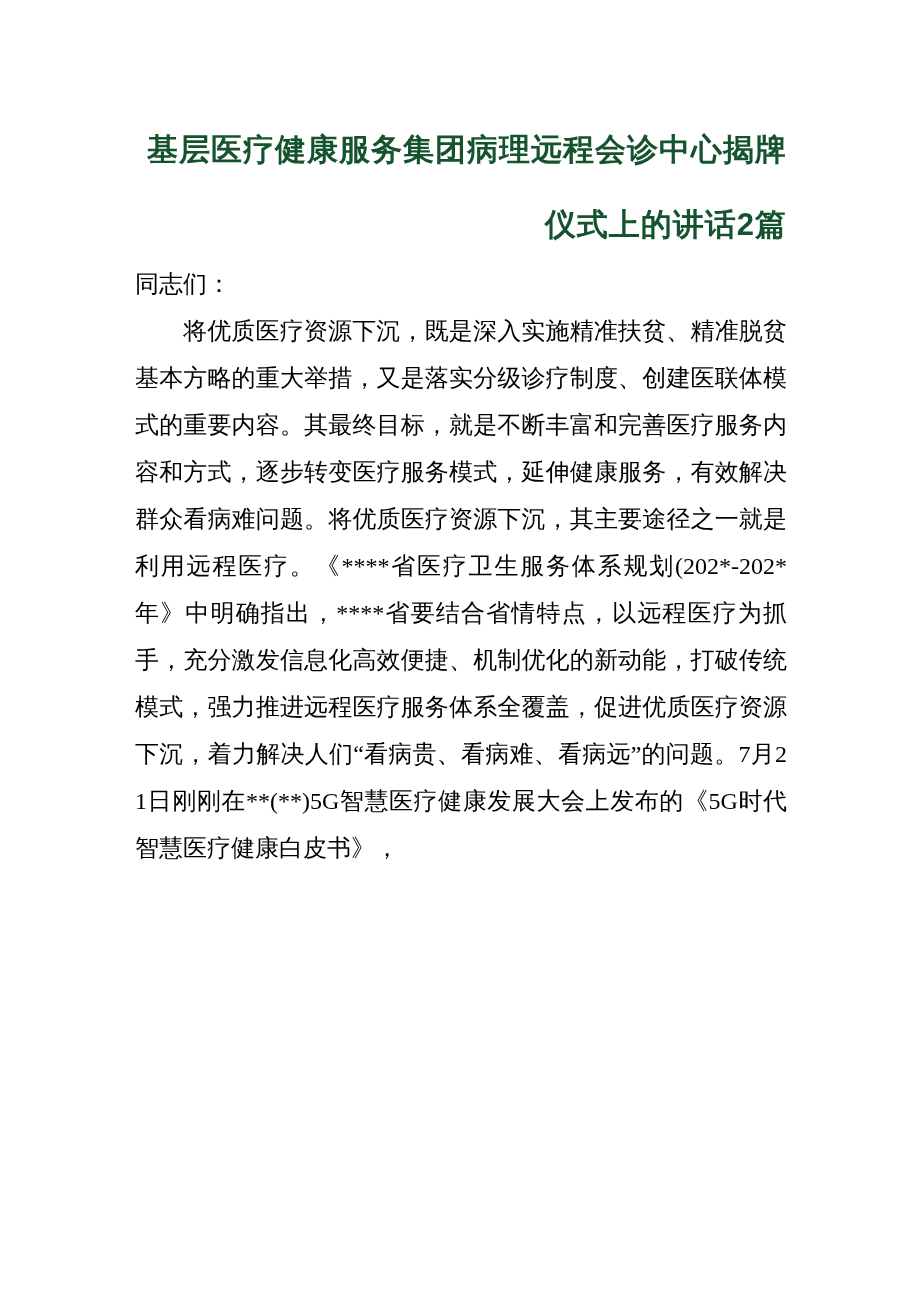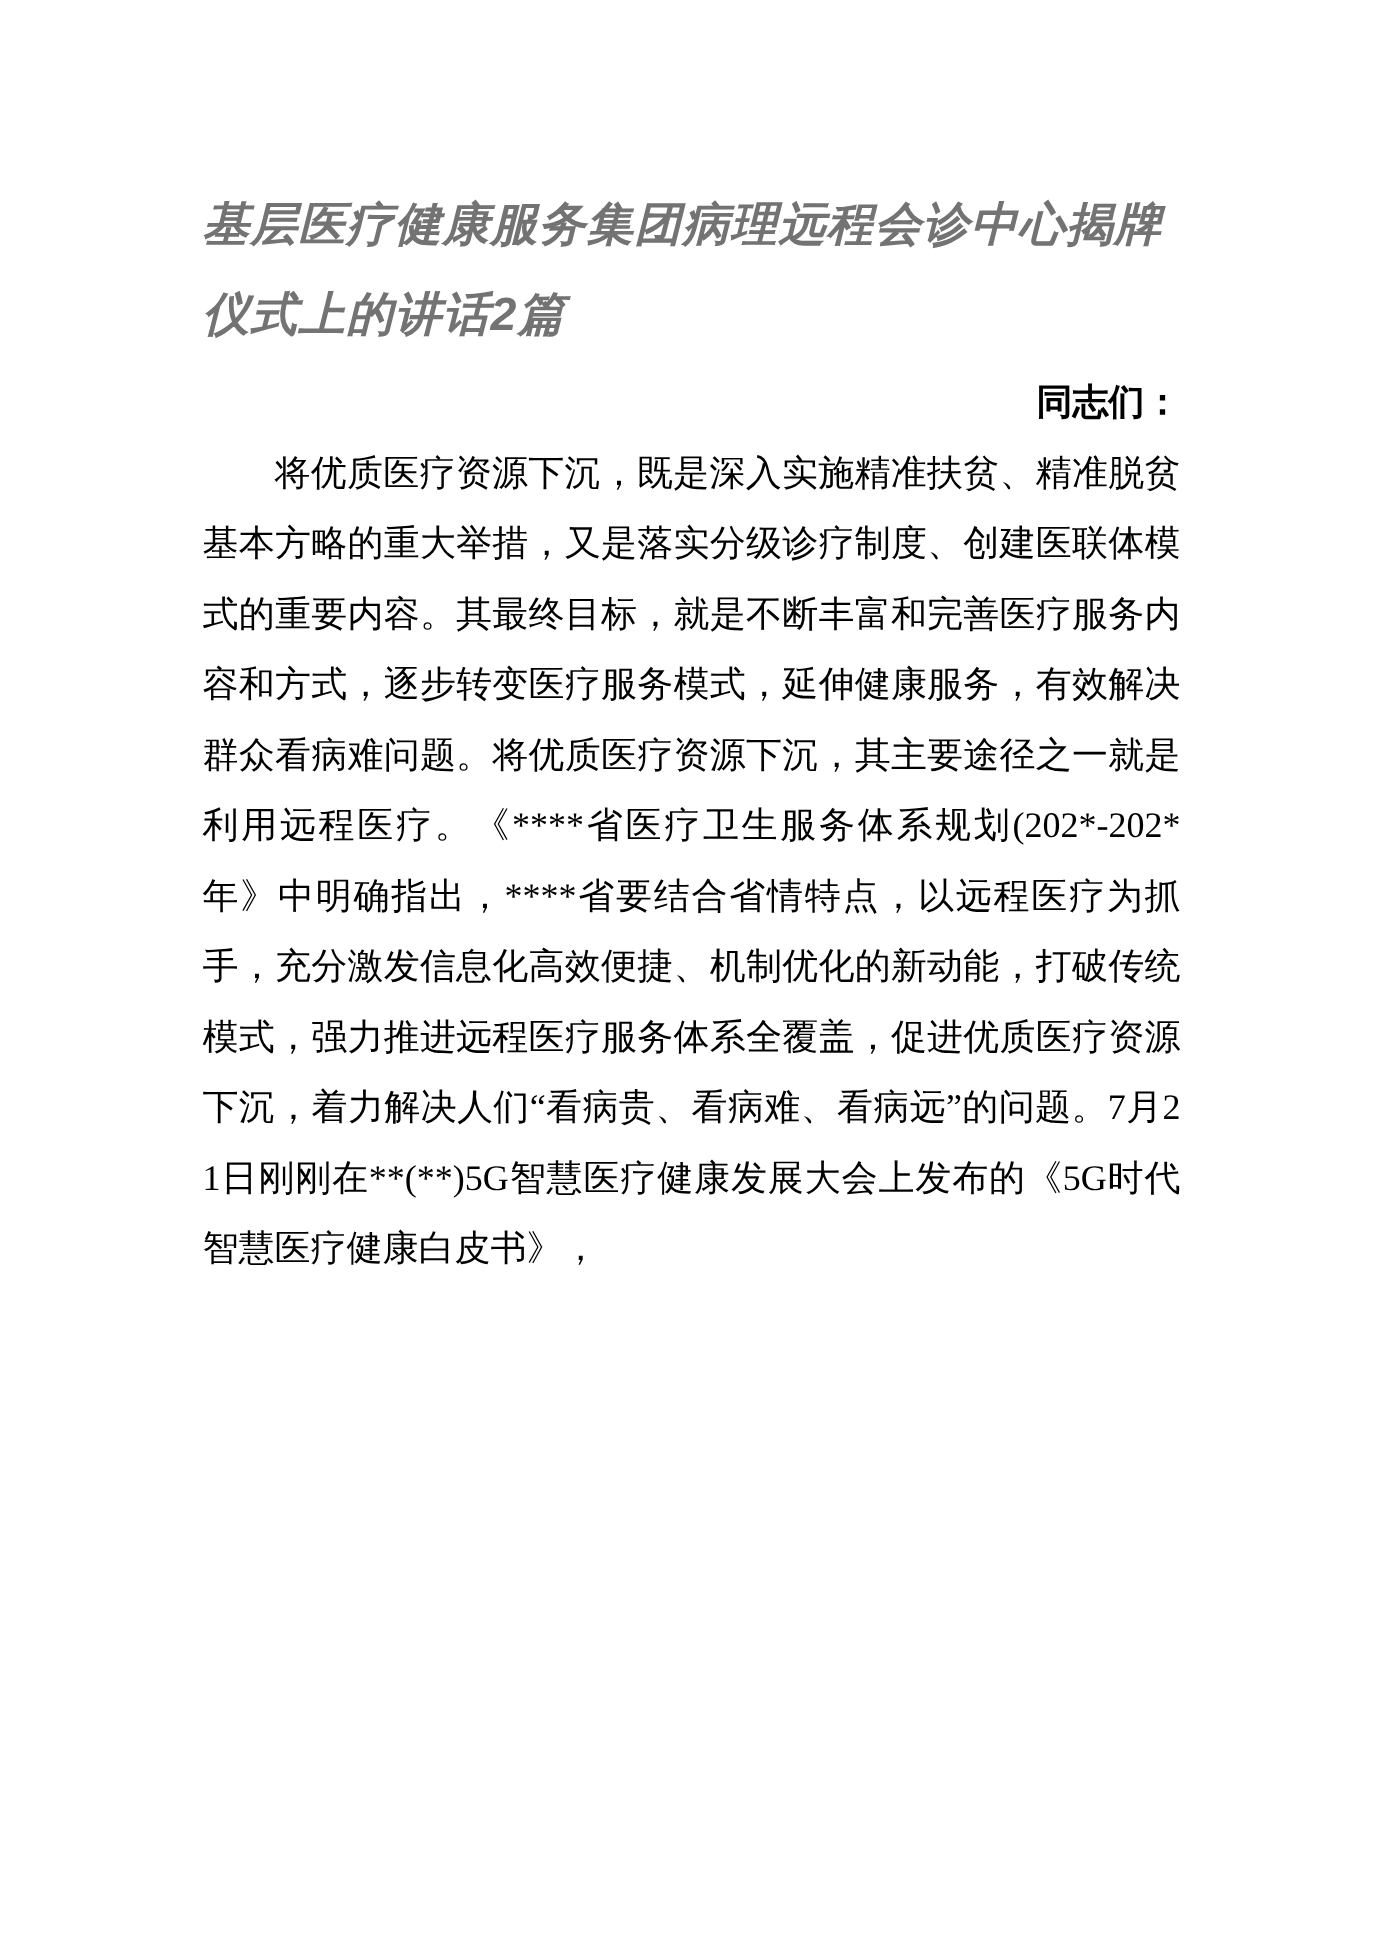--- a/index.html
+++ b/index.html
@@ -16,38 +16,36 @@
     padding: 128px 133px 0 135px;
     color: #000000;
     font-family: "Liberation Serif", "DejaVu Serif", serif;
     overflow: hidden;
   }
   .doc-title {
     margin: 0 0 14px 0;
     font-family: "Liberation Sans", "DejaVu Sans", sans-serif;
     font-weight: bold;
     font-size: 31px;
-    text-align: left;
-    color: #737373;
-    font-style: italic;
+    text-align: right;
+    color: #14532d;
   }
   .title-line {
     display: block;
     line-height: 44px;
     letter-spacing: 1px;
   }
   .title-line + .title-line {
-    margin-top: 16px;
+    margin-top: 31px;
   }
   .salutation {
     margin: 0;
     font-size: 24px;
     line-height: 47px;
-    text-align: right;
-    font-weight: bold;
+    text-align: left;
   }
   .body-para {
     margin: 0;
     font-size: 24px;
     line-height: 47px;
     text-align: justify;
     text-justify: inter-ideograph;
     text-indent: 2em;
     word-break: break-all;
   }

